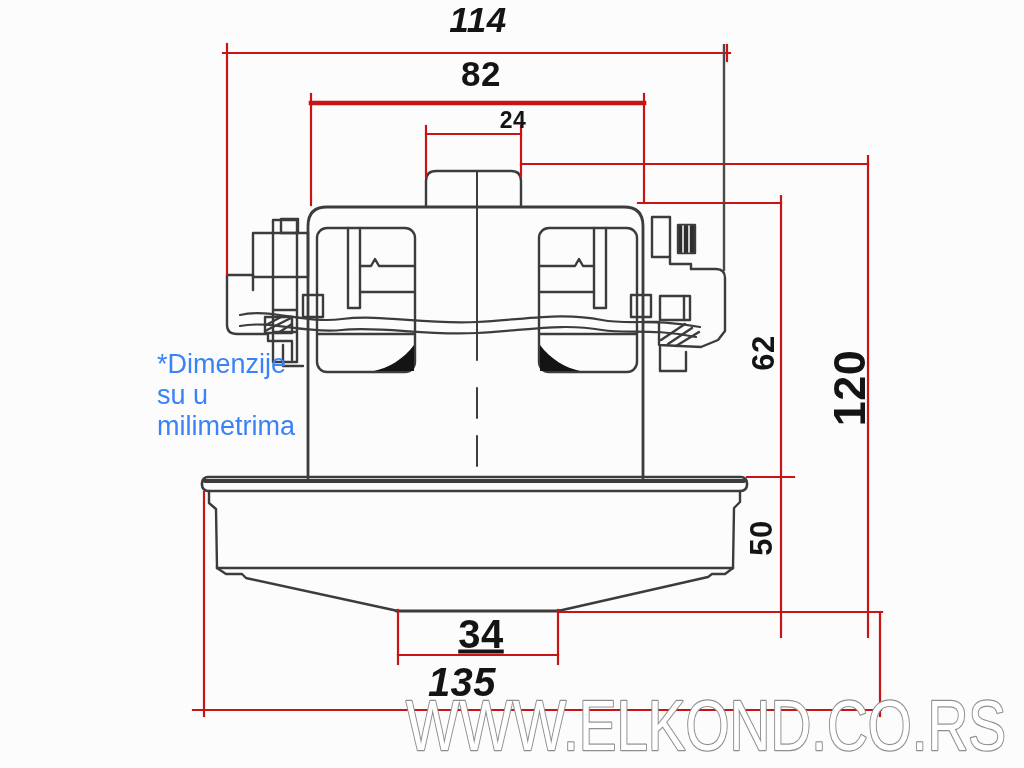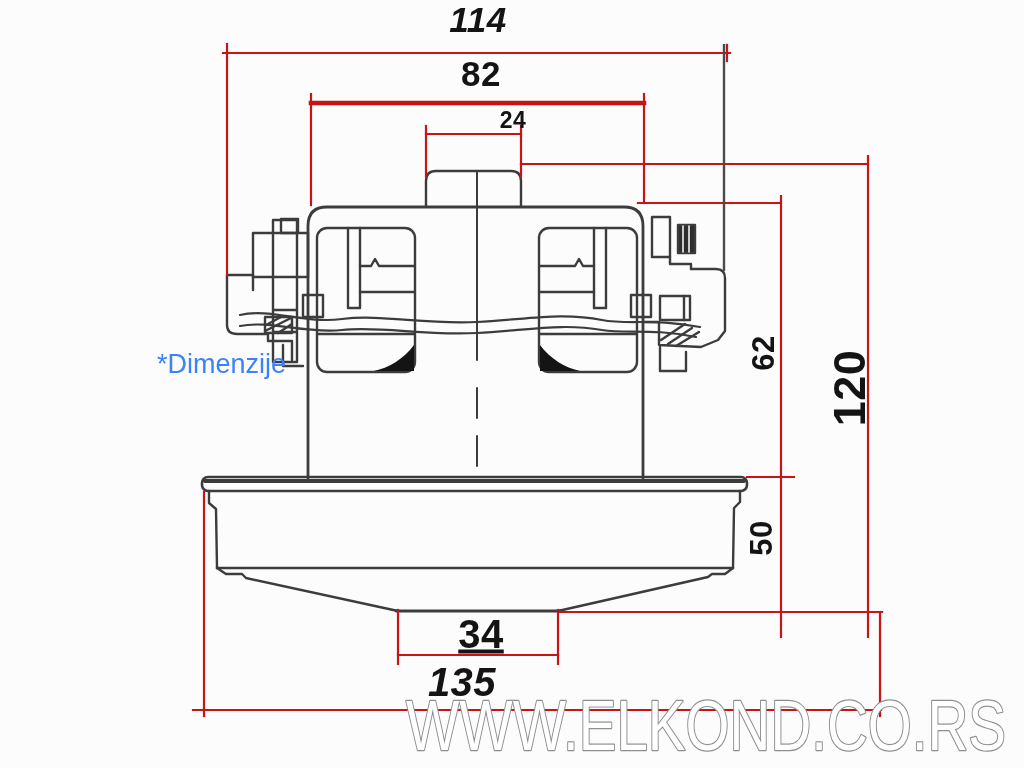--- a/index.html
+++ b/index.html
@@ -149,15 +149,17 @@
   <div class="dim-label fs-big" style="left:481px;top:74px;text-align:right;">82</div>
   <div class="dim-label fs-24" style="left:477px;top:120px;">24</div>
   <div class="dim-label fs-side rot" style="left:764px;top:353px;">62</div>
   <div class="dim-label fs-120 rot" style="left:850px;top:388px;">120</div>
   <div class="dim-label fs-side rot" style="left:762px;top:538px;">50</div>
   <div class="dim-label fs-bottom" style="left:481px;top:634px;text-decoration:underline;">34</div>
   <div class="dim-label fs-bottom" style="left:462px;top:682px;font-style:italic;">135</div>
 
   <div class="units-note">
     <div>*Dimenzije</div>
+    <div>su u</div>
+    <div>milimetrima</div>
   </div>
 
 </div>
 
 </body></html>

